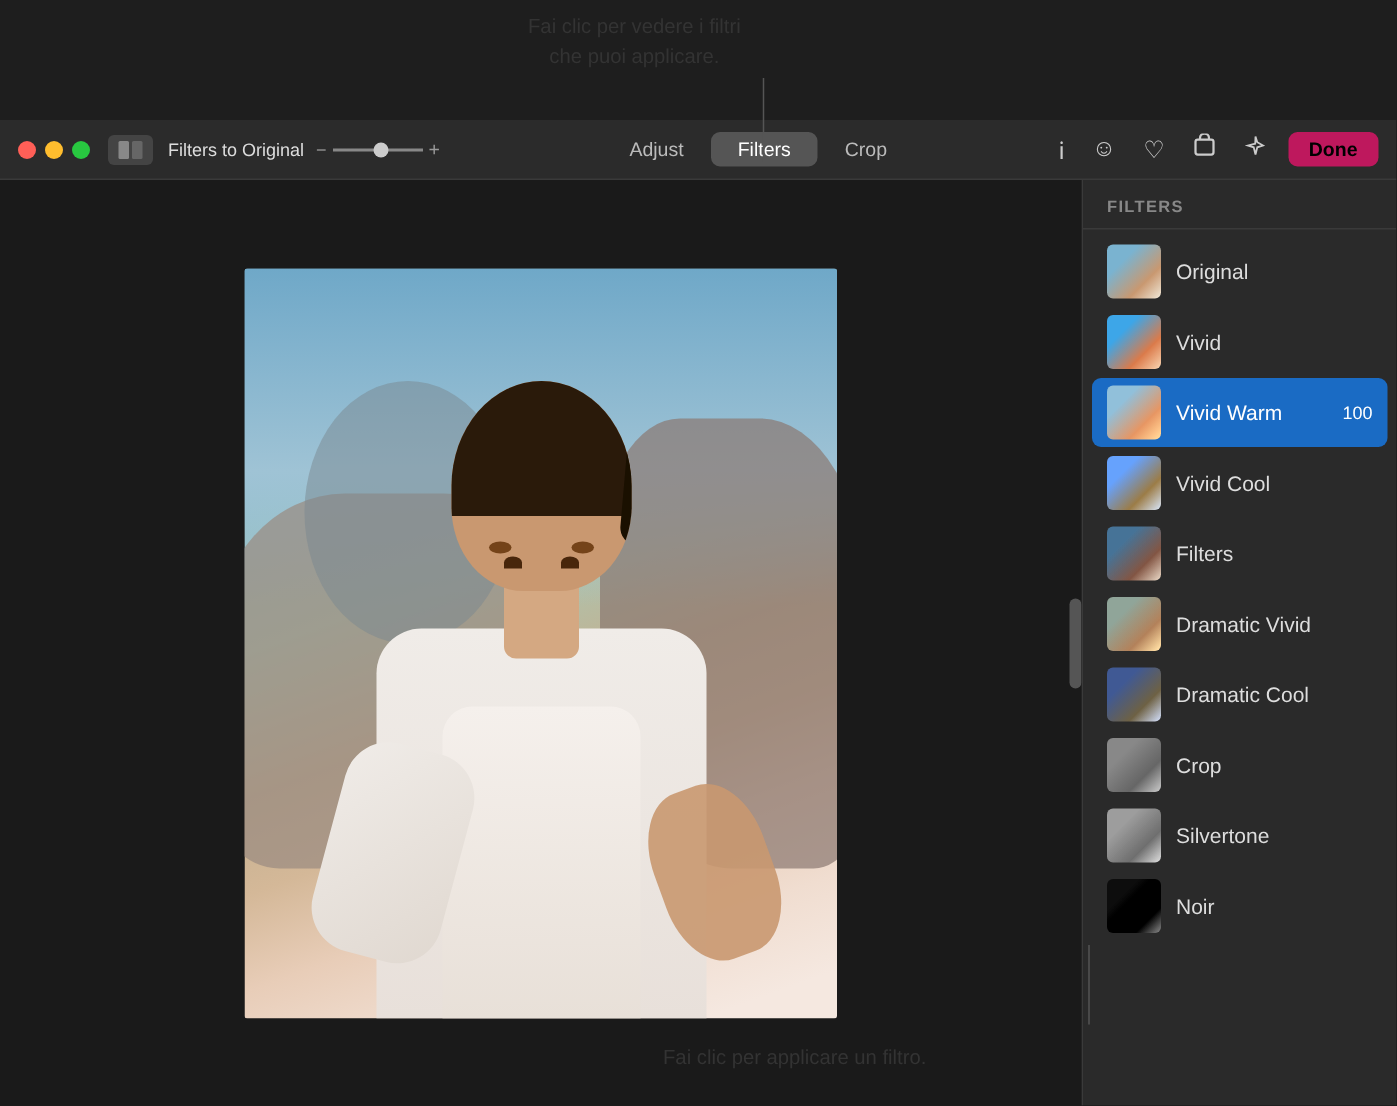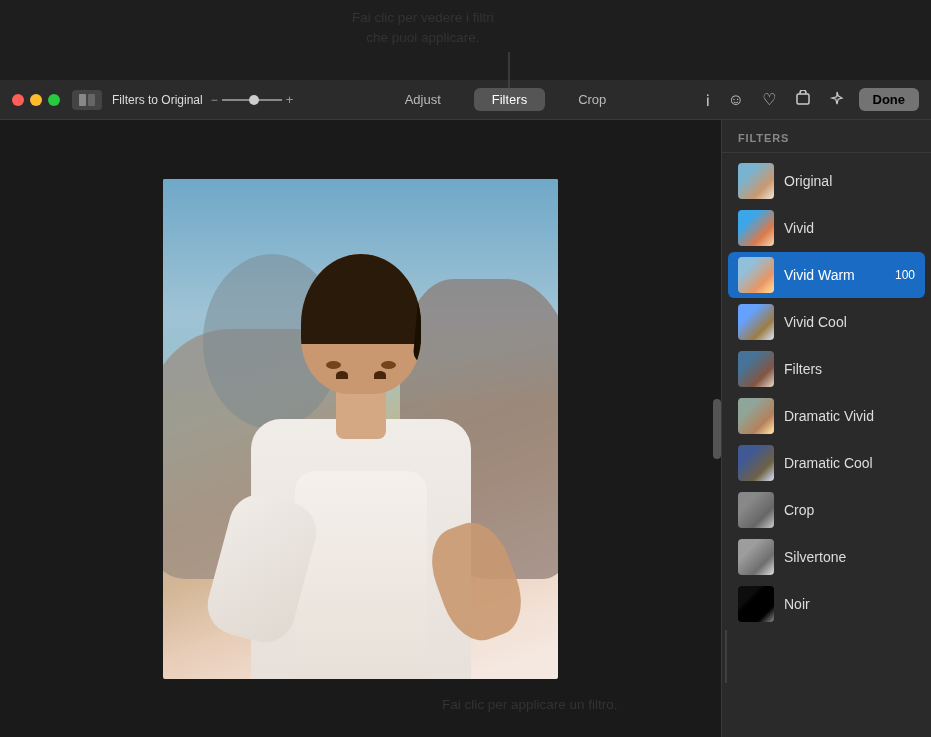--- a/index.html
+++ b/index.html
@@ -87,21 +87,21 @@
       position: absolute;
       top: -4px;
       left: 45%;
     }
     .slider-minus { font-size: 12px; color: #999; }
     .slider-plus { font-size: 13px; color: #999; }
 
     .toolbar-center {
       display: flex;
       align-items: center;
-      gap: 15px;
+      gap: 0;
       flex: 1;
       justify-content: center;
     }
 
     .tab-btn {
       font-size: 13px;
       color: #bbb;
       background: none;
       border: none;
       cursor: pointer;
@@ -120,21 +120,21 @@
     }
     .icon-btn {
       font-size: 16px;
       color: #ccc;
       background: none;
       border: none;
       cursor: pointer;
       padding: 2px 4px;
     }
     .done-btn {
-      background: #737373;
+      background: #be185d;
       color: #000;
       font-size: 13px;
       font-weight: 600;
       border: none;
       border-radius: 6px;
       padding: 4px 14px;
       cursor: pointer;
     }
 
     

